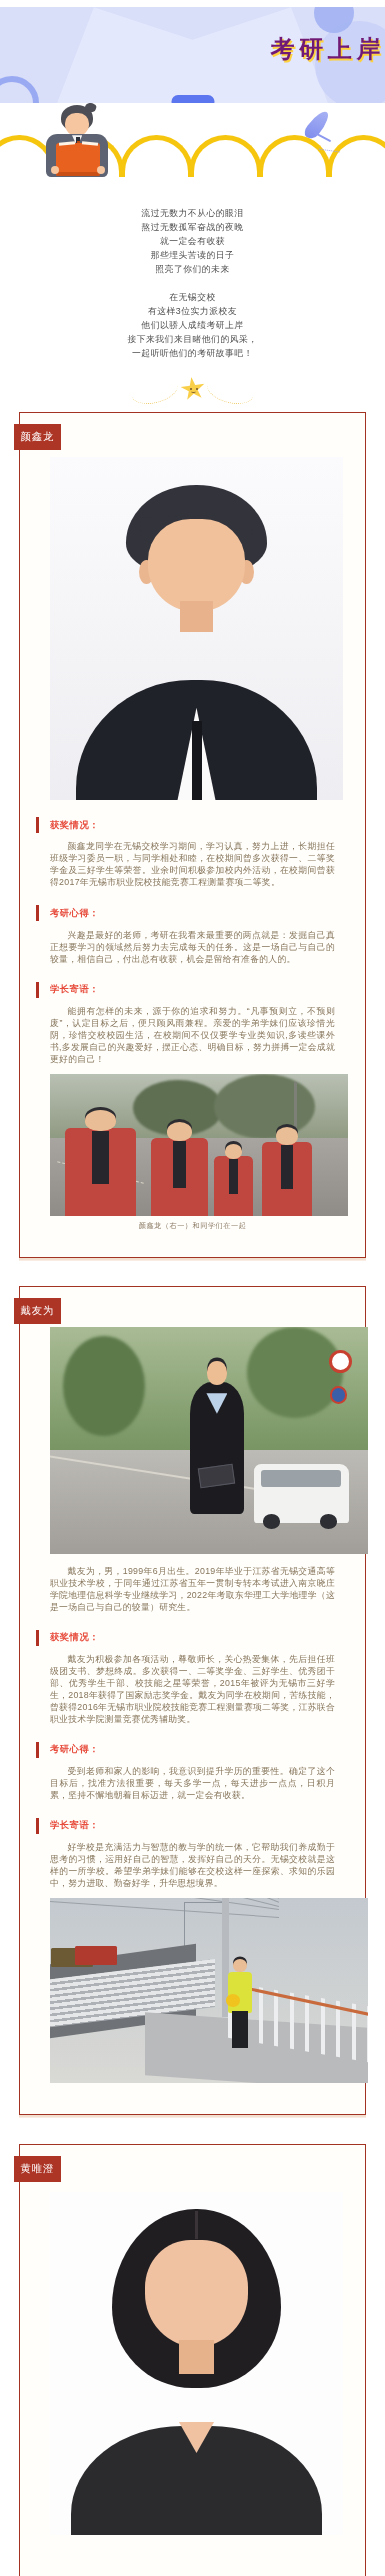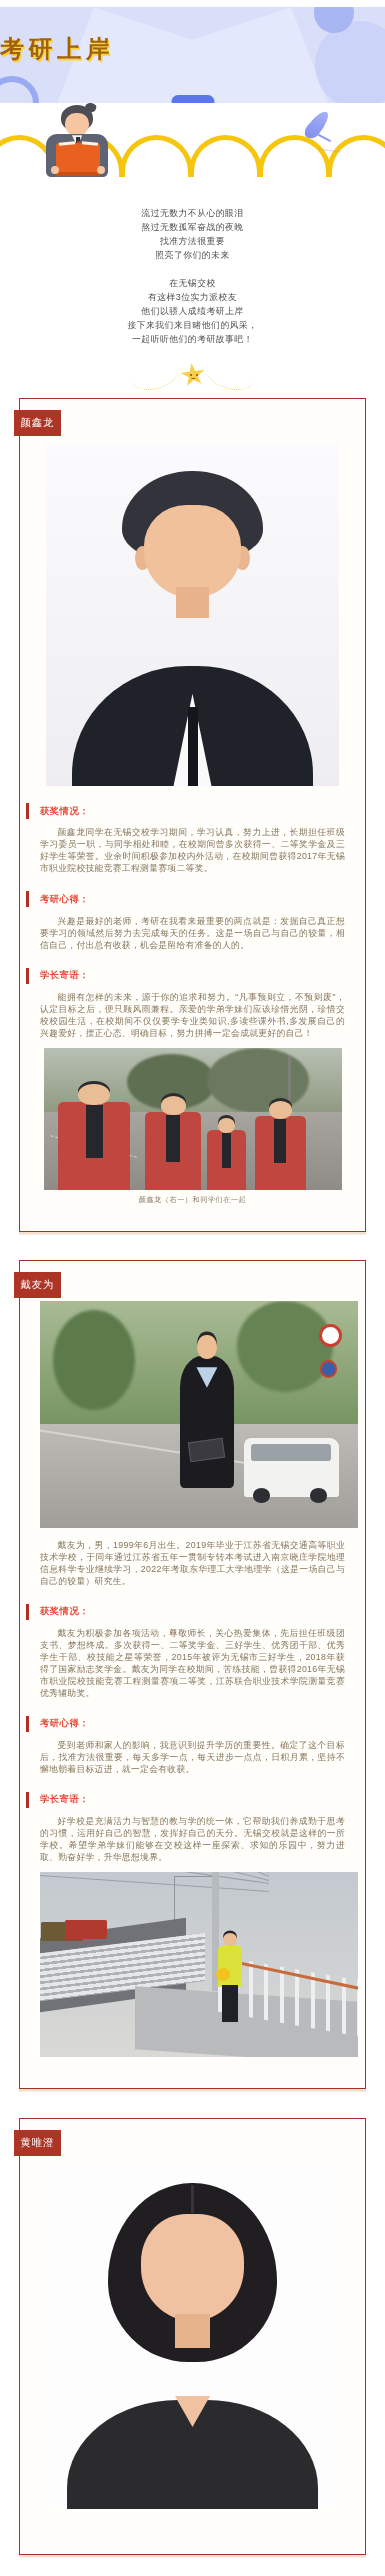--- a/index.html
+++ b/index.html
@@ -9,22 +9,22 @@
 
   
   .header { position:relative; margin-top:7.2px; height:96px; background:#d9def9; overflow:hidden; }
   .book-bg { position:absolute; left:10%; top:0; width:80%; height:100%; background:#e4e8fd;
              clip-path:polygon(6% 100%, 18% 0, 50% 34%, 82% 0, 94% 100%); }
   .hdr-circle { position:absolute; border-radius:50%; }
   .c1 { right:-18px; top:13.4px; width:88px; height:88px; background:#c7d0f7; opacity:.8; }
   .c2 { right:31px; top:-14.4px; width:40px; height:40px; background:#9fb0f2; opacity:.85; }
   .hdr-arc { position:absolute; left:-15.5px; bottom:-27px; width:54px; height:54px; border-radius:50%;
              border:6.2px solid #92a4f1; opacity:.9; }
-  .hdr-title { position:relative; margin-top:26px; text-align:left; font-size:24px; font-weight:bold;
-               color:#a16207; letter-spacing:4.6px; text-shadow:1.5px 1.5px 0 #fdd23e; }
+  .hdr-title { position:relative; margin-top:26px; text-align:right; font-size:24px; font-weight:bold;
+               color:#701a75; letter-spacing:4.6px; text-shadow:1.5px 1.5px 0 #fdd23e; }
   .hdr-sub { position:relative; margin-top:8.2px; text-align:center; font-size:10.3px; font-weight:bold;
              color:#4d6ae8; letter-spacing:1px; text-shadow:1px 1px 0 #fdd23e; }
   .hdr-pill { position:absolute; bottom:-5.2px; left:50%; transform:translateX(-50%);
               width:43px; height:13.4px; border-radius:6.7px; background:#5b76ee; }
 
   
   .illus { position:relative; height:98px; background:#fff; overflow:hidden; }
   .wave { position:absolute; top:32px; left:-17.5px; right:-17.5px; display:flex; }
   .wave i { flex:none; width:73px; height:42px; border:5.7px solid #f6c50d; border-bottom:none;
             border-radius:77px 77px 0 0; margin-right:-4.1px; }
@@ -68,21 +68,21 @@
   .star { position:absolute; left:50%; top:3.1px; transform:translateX(-50%) rotate(-8deg);
           width:25px; height:24px; background:#f9cf4a;
           clip-path:polygon(50% 0%,61% 35%,98% 35%,68% 57%,79% 91%,50% 70%,21% 91%,32% 57%,2% 35%,39% 35%); }
   .star-eye { position:absolute; top:13.4px; width:2.1px; height:2.6px; background:#7a5b2b; border-radius:50%; z-index:3; }
   .se-l { left:190px; } .se-r { left:196px; }
   .star-smile { position:absolute; left:191px; top:15.5px; width:5.2px; height:3.1px;
                 border-bottom:1px solid #7a5b2b; border-radius:50%; z-index:3; }
 
   
   .card { position:relative; margin:27px 19px 0; background:#fffefb; border:1px solid #a23322;
-          padding:0 20px 26px; box-shadow:0 2.6px 0 rgba(224,166,120,.35); }
+          padding:0 30px 26px; box-shadow:0 2.6px 0 rgba(224,166,120,.35); }
   .card-1 { margin-top:7.2px; }
   .card-2 { margin-top:28px; padding-bottom:31px; }
   .card-3 { margin-top:29px; padding-bottom:45px; }
   .card-label { position:absolute; top:10.3px; left:-5.7px; min-width:40px; height:26px; background:#ad3526;
                 color:#fff; font-size:10.3px; letter-spacing:1px; display:flex; align-items:center;
                 justify-content:center; padding:0 6.2px; z-index:5; }
   .para { margin-top:10.3px; font-size:8.8px; line-height:12px; letter-spacing:0.3px; color:#86755b;
           text-align:justify; text-indent:2em; }
   .sec-h { position:relative; margin-top:18.5px; font-size:9.3px; font-weight:bold; color:#e74c3c;
            line-height:13.4px; letter-spacing:0.5px; }
@@ -215,21 +215,22 @@
     </div>
     <div class="feather"></div>
     <div class="feather-stem"></div>
     <div class="feather-squiggle"></div>
   </div>
 
   <div class="poem">
     <div class="stanza">
       <div class="line">流过无数力不从心的眼泪</div>
       <div class="line">熬过无数孤军奋战的夜晚</div>
-      <div class="line">找准方法很重要</div>
+      <div class="line">就一定会有收获</div>
+      <div class="line">那些埋头苦读的日子</div>
       <div class="line">照亮了你们的未来</div>
     </div>
     <div class="stanza stanza2">
       <div class="line">在无锡交校</div>
       <div class="line">有这样3位实力派校友</div>
       <div class="line">他们以骄人成绩考研上岸</div>
       <div class="line">接下来我们来目睹他们的风采，</div>
       <div class="line">一起听听他们的考研故事吧！</div>
     </div>
   </div>

